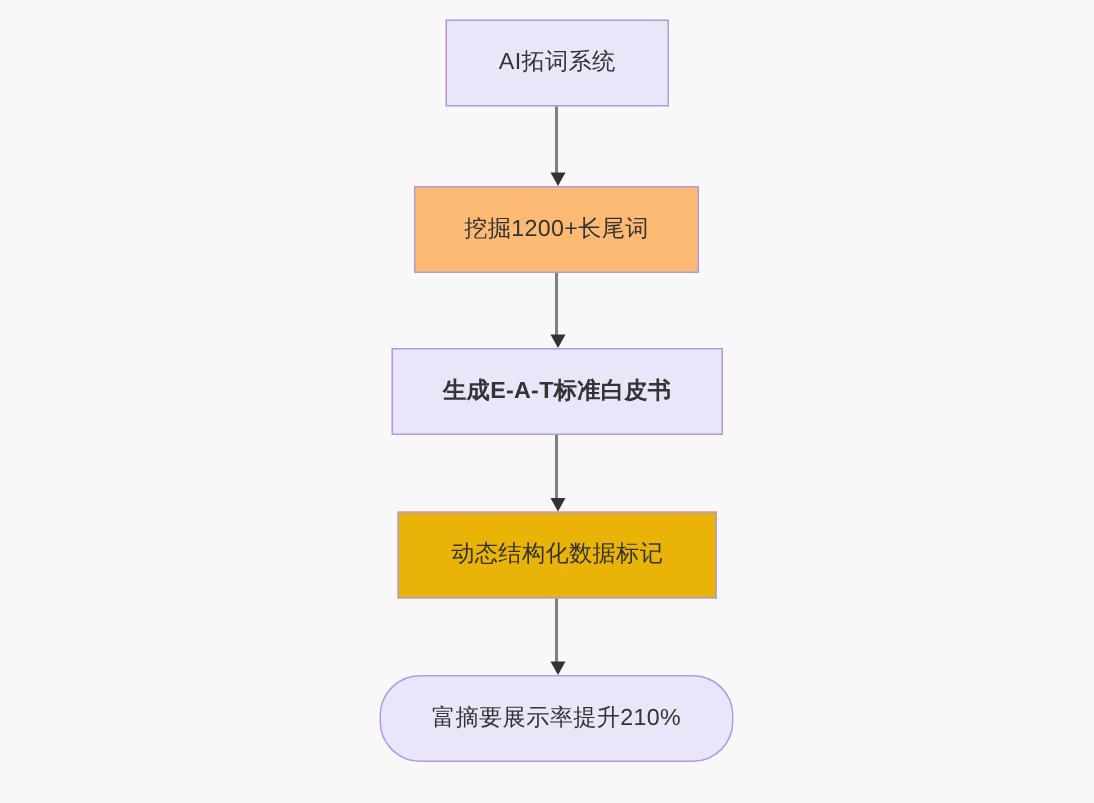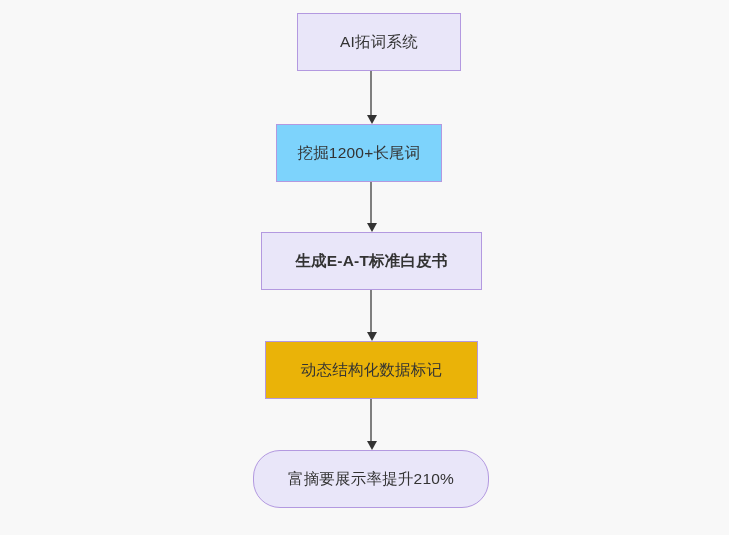--- a/index.html
+++ b/index.html
@@ -55,25 +55,25 @@
     border-left: 5px solid transparent;
     border-right: 5px solid transparent;
     border-top: 9px solid #333333;
   }
 </style>
 </head>
 <body style="background: rgb(248, 248, 248);">
 
 <div id="flowchart-canvas">
 
-  <div class="node" style="left: 297px; top: 13px; width: 164px; height: 58px; background: rgb(233, 230, 249); border-color: rgb(179, 153, 224); color: rgb(51, 51, 51);">
+  <div class="node" style="left: 297px; top: 13px; width: 149px; height: 58px; background: rgb(233, 230, 249); border-color: rgb(179, 153, 224); color: rgb(51, 51, 51);">
     <span class="node-label">AI拓词系统</span>
   </div>
 
-  <div class="node" style="left: 276px; top: 124px; width: 166px; height: 58px; background: #7dd3fc; border-color: rgb(179, 153, 224); color: rgb(51, 51, 51);">
+  <div class="node" style="left: 276px; top: 124px; width: 190px; height: 58px; background: #fdba74; border-color: rgb(179, 153, 224); color: rgb(51, 51, 51);">
     <span class="node-label">挖掘1200+长尾词</span>
   </div>
 
   <div class="node" style="left: 261px; top: 232px; width: 221px; height: 58px; background: rgb(233, 230, 249); border-color: rgb(179, 153, 224); color: rgb(51, 51, 51); font-weight: bold;">
     <span class="node-label">生成E-A-T标准白皮书</span>
   </div>
 
   <div class="node" style="left: 265px; top: 341px; width: 213px; height: 58px; background: #eab308; border-color: rgb(179, 153, 224); color: rgb(51, 51, 51);">
     <span class="node-label">动态结构化数据标记</span>
   </div>

